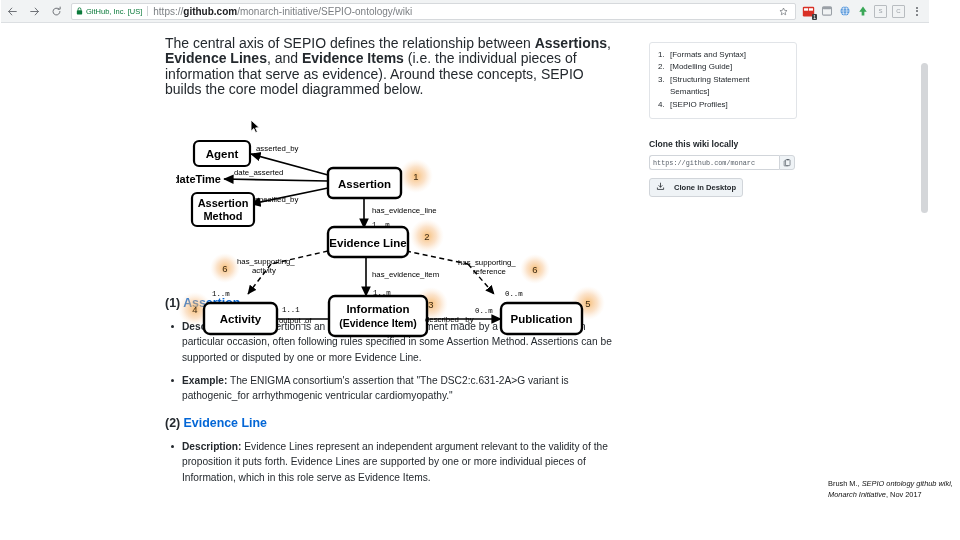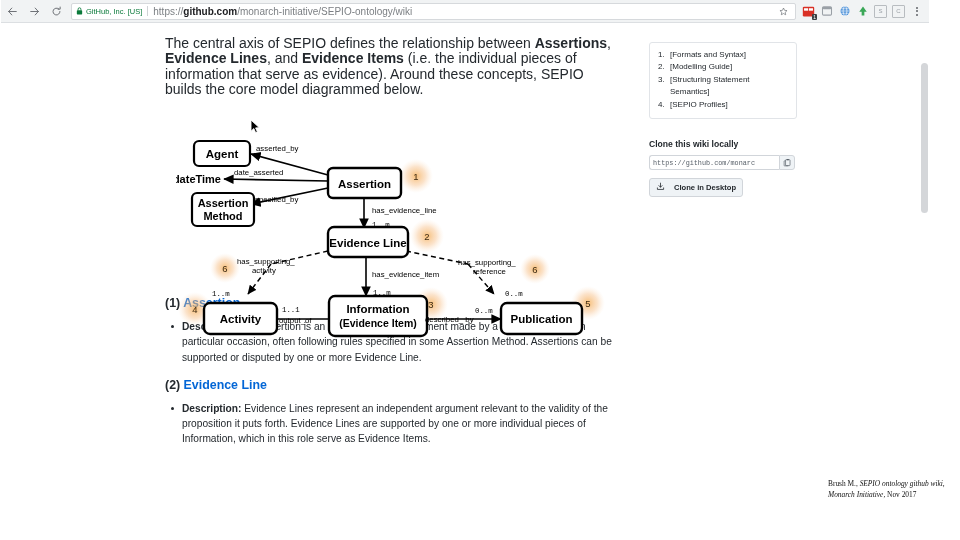--- a/index.html
+++ b/index.html
@@ -144,21 +144,21 @@
   
   #diagram{
     position:absolute;left:175px;top:108px;width:440px;height:225px;
   }
   #diagram svg{display:block;}
 
   
   #attribution{
     position:absolute;left:828px;top:479px;width:126px;
     font-size:7.4px;line-height:10.6px;color:#111111;
-    font-family:Liberation Serif, serif;
+    font-family:Liberation Sans, sans-serif;
   }
   #attribution i{font-style:italic;}
 
   
   #cursor{position:absolute;left:249px;top:119px;}
 </style>
 </head>
 <body>
 
 <div id="browser">
@@ -244,20 +244,21 @@
 
       <div id="main-col">
 
         <p id="intro-p"><span>The central axis of SEPIO defines the relationship between </span><b>Assertions</b><span>, </span><b>Evidence Lines</b><span>, and </span><b>Evidence Items</b><span> (i.e. the individual pieces of information that serve as evidence). Around these concepts, SEPIO builds the core model diagrammed below.</span></p>
 
         <div style="height:199px"></div>
 
         <h2 class="section-head"><span>(1) </span><span class="lnk">Assertion</span></h2>
         <ul class="bullets">
           <li><b>Description:</b><span> An Assertion is an evidence-based statement made by a particular Agent on particular occasion, often following rules specified in some Assertion Method. Assertions can be supported or disputed by one or more Evidence Line.</span></li>
+          <li><b>Example:</b><span> The ENIGMA consortium's assertion that "The DSC2:c.631-2A&gt;G variant is pathogenic_for arrhythmogenic ventricular cardiomyopathy."</span></li>
         </ul>
 
         <h2 class="section-head" style="margin-top:13px"><span>(2) </span><span class="lnk">Evidence Line</span></h2>
         <ul class="bullets">
           <li><b>Description:</b><span> Evidence Lines represent an independent argument relevant to the validity of the proposition it puts forth. Evidence Lines are supported by one or more individual pieces of Information, which in this role serve as Evidence Items.</span></li>
         </ul>
       </div>
 
       <div id="toc-box">
         <ul id="toc-list">

